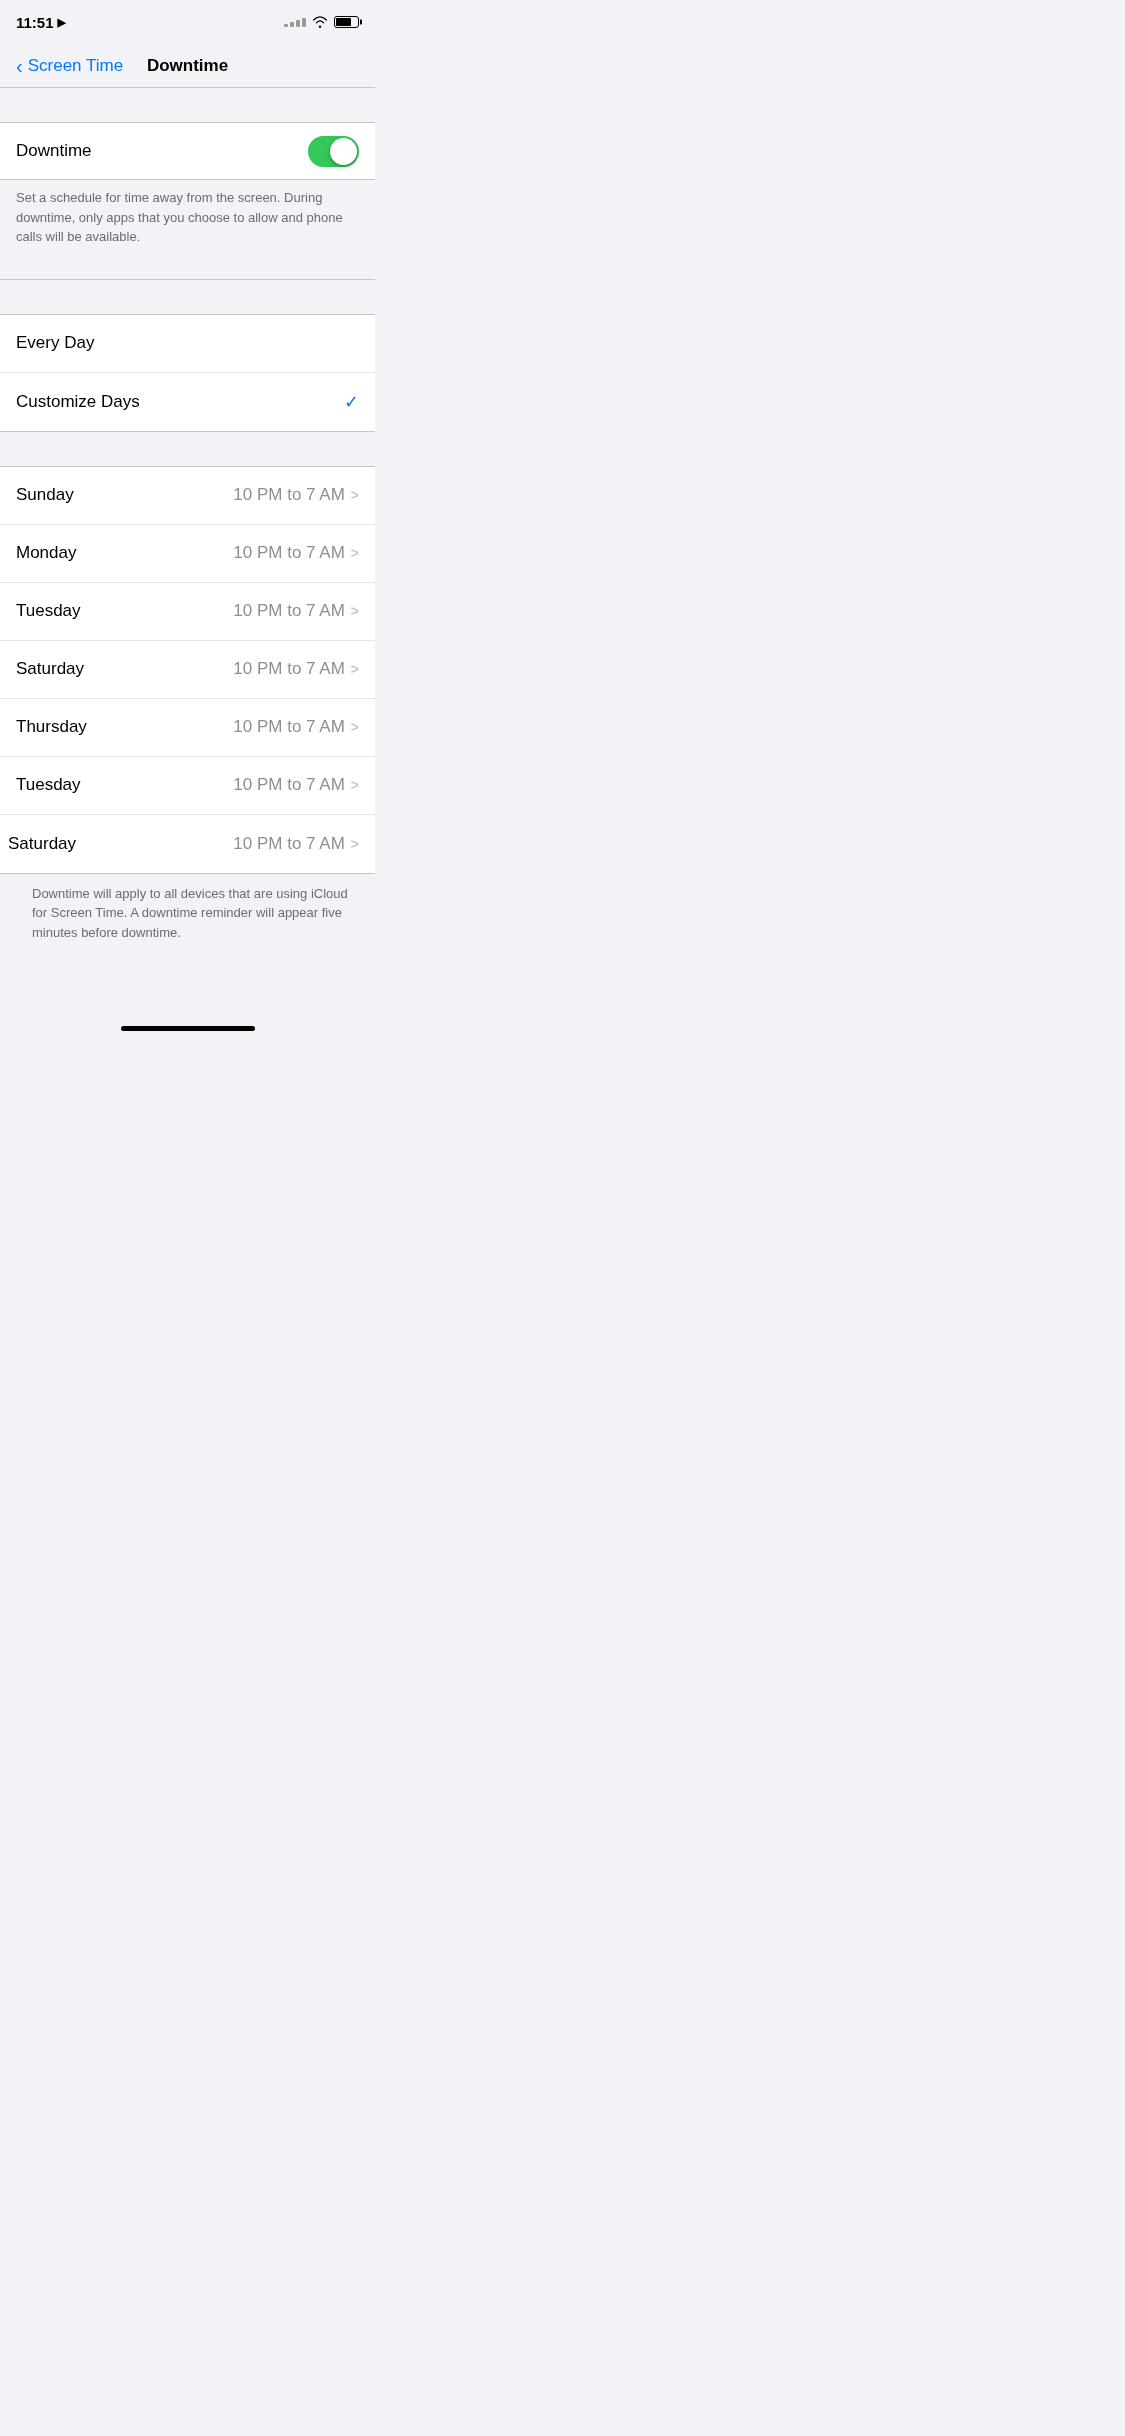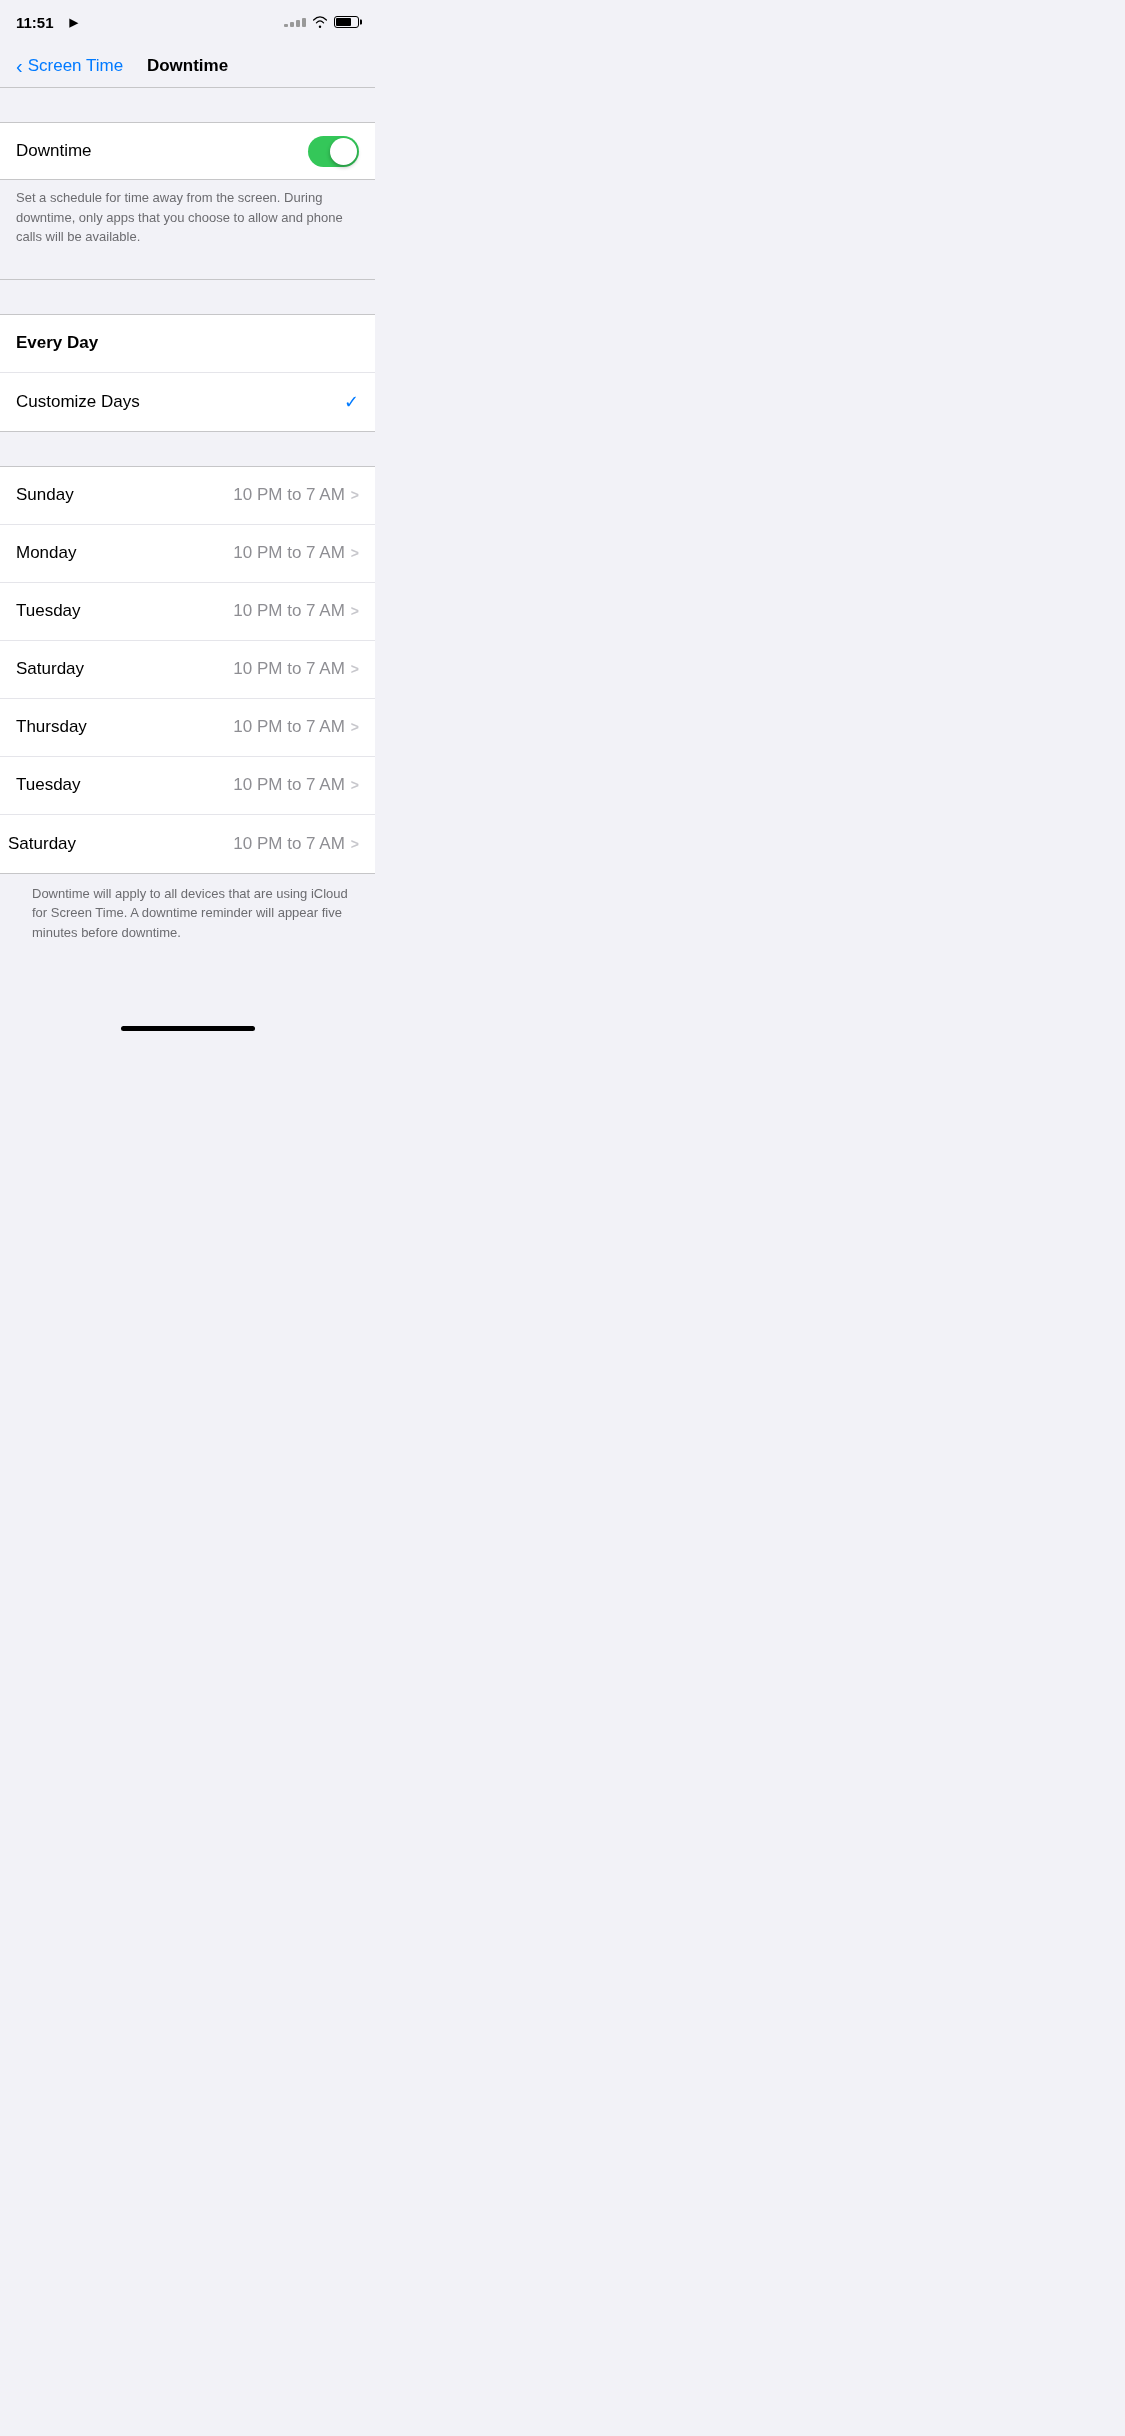--- a/index.html
+++ b/index.html
@@ -21,21 +21,21 @@
       align-items: center;
       justify-content: space-between;
       padding: 0 16px;
     }
     .status-time {
       font-size: 15px;
       font-weight: 600;
       color: #000;
       display: flex;
       align-items: center;
-      gap: 16px;
+      gap: 4px;
     }
     .status-icons {
       display: flex;
       align-items: center;
       gap: 6px;
     }
     .signal-dots {
       display: flex;
       gap: 2px;
       align-items: flex-end;
@@ -283,21 +283,21 @@
   <div class="ios-toggle">
     <div class="ios-toggle-thumb"></div>
   </div>
 </div>
 
 <div class="description-text">Set a schedule for time away from the screen. During downtime, only apps that you choose to allow and phone calls will be available.</div>
 
 <div class="section-gap"></div>
 
 <div class="card">
-  <div class="list-row" style="border-top:none;font-weight:bold;">
+  <div class="list-row" style="border-top:none;">
     <span class="list-row-label">Every Day</span>
   </div>
   <div class="list-row" style="border-bottom:none;gap:20px;">
     <span class="list-row-label">Customize Days</span>
     <div class="list-row-right">
       <span class="checkmark">✓</span>
     </div>
   </div>
 </div>
 

